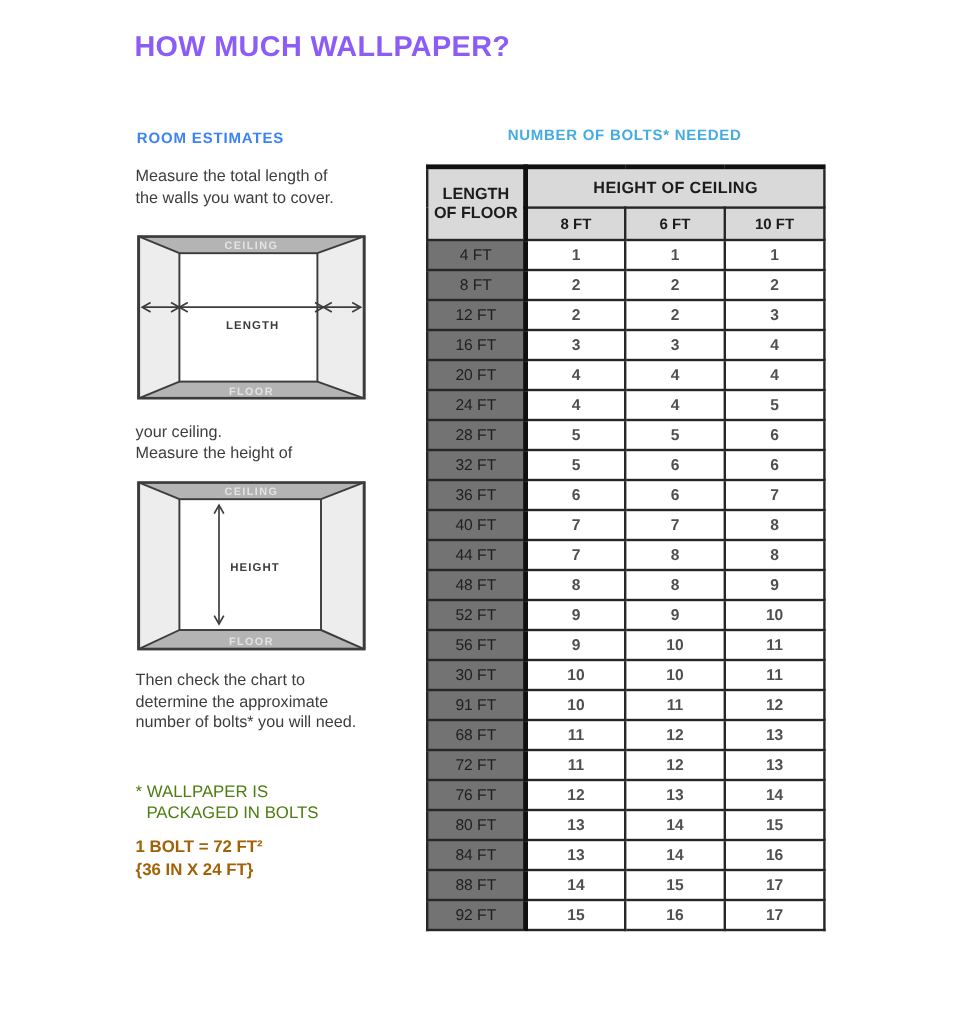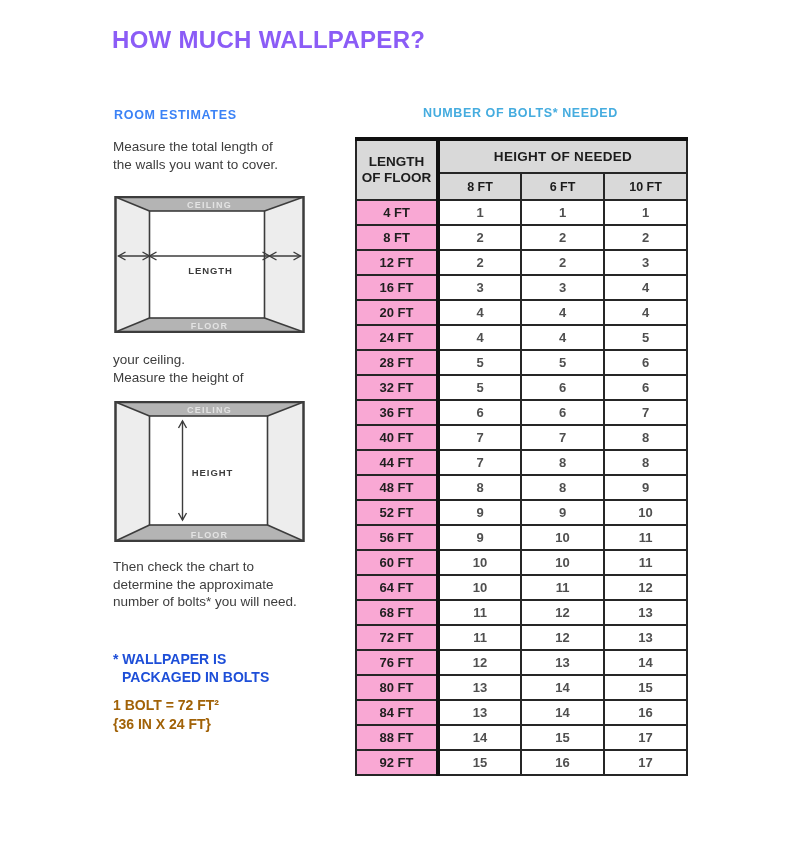--- a/index.html
+++ b/index.html
@@ -38,21 +38,21 @@
   .svg-band-label {
     font-size: 9px; font-weight: 700; fill: #e3e3e3; letter-spacing: 1.2px;
   }
   .svg-measure-label {
     font-size: 9.5px; font-weight: 700; fill: #3c3c3c; letter-spacing: 0.9px;
   }
   svg text { font-family: "Liberation Sans", sans-serif; }
 
   .footnote {
     left: 113px; top: 650px;
-    font-size: 14px; font-weight: 700; line-height: 18px; color: #1d4ed8;
+    font-size: 14px; font-weight: 400; line-height: 18px; color: #4d7c0f;
   }
   .footnote .line2 { padding-left: 9px; }
   .footnote span { display: block; }
 
   .bolt-info {
     left: 113px; top: 696px;
     font-size: 14px; font-weight: 700; line-height: 18.5px; color: #a16207;
   }
   .bolt-info span { display: block; }
 
@@ -75,21 +75,21 @@
   .bolt-table thead tr:first-child th { border-top: 4px solid #101010; }
   .bolt-table .corner, .bolt-table tbody th { border-right: 4px solid #101010; }
   .bolt-table thead th {
     background: #d9d9d9; color: #1c1c1c; font-weight: 700;
   }
   .bolt-table .corner { font-size: 13.5px; line-height: 16px; }
   .bolt-table .group-header { font-size: 13.5px; letter-spacing: 0.3px; height: 31px; }
   .bolt-table .sub-header th { font-size: 12.5px; height: 25px; }
   .bolt-table tbody tr { height: 25px; }
   .bolt-table tbody th {
-    background: #f9a8d4; color: #1f1f1f; font-size: 13px; font-weight: 700;
+    background: #737373; color: #1f1f1f; font-size: 13px; font-weight: 400;
   }
   .bolt-table tbody td {
     background: #ffffff; color: #4f4f4f; font-size: 13px; font-weight: 700;
   }
 </style>
 </head>
 <body>
 
 <h1 class="abs page-title">HOW MUCH WALLPAPER?</h1>
 
@@ -174,21 +174,21 @@
         <col style="width:83px">
         <col style="width:83px">
         <col style="width:83px">
     </colgroup>
     <thead>
       <tr class="group-row">
         <th class="corner" rowspan="2">
           <span style="display:block">LENGTH</span>
           <span style="display:block">OF FLOOR</span>
         </th>
-        <th class="group-header" colspan="3">HEIGHT OF NEEDED</th>
+        <th class="group-header" colspan="3">HEIGHT OF CEILING</th>
       </tr>
       <tr class="sub-header">
         <th>8 FT</th>
         <th>6 FT</th>
         <th>10 FT</th>
       </tr>
     </thead>
     <tbody>
         <tr>
     <th>4 FT</th>
@@ -268,27 +268,27 @@
     <td>9</td>
     <td>10</td>
   </tr>
         <tr>
     <th>56 FT</th>
     <td>9</td>
     <td>10</td>
     <td>11</td>
   </tr>
         <tr>
-    <th>60 FT</th>
-    <td>10</td>
-    <td>10</td>
-    <td>11</td>
-  </tr>
-        <tr>
-    <th>64 FT</th>
+    <th>30 FT</th>
+    <td>10</td>
+    <td>10</td>
+    <td>11</td>
+  </tr>
+        <tr>
+    <th>91 FT</th>
     <td>10</td>
     <td>11</td>
     <td>12</td>
   </tr>
         <tr>
     <th>68 FT</th>
     <td>11</td>
     <td>12</td>
     <td>13</td>
   </tr>

